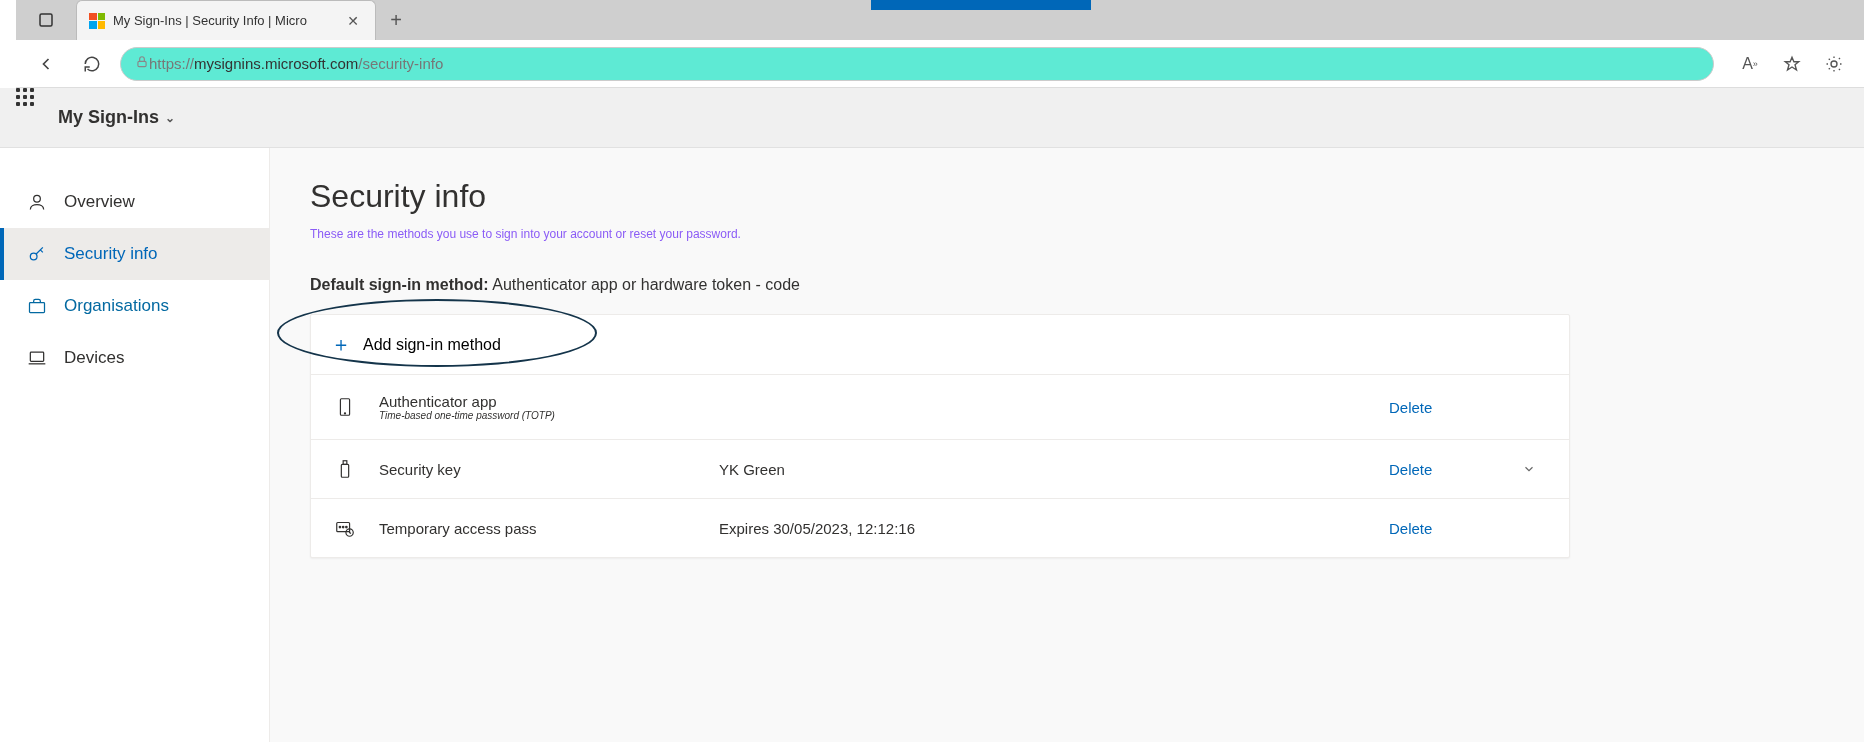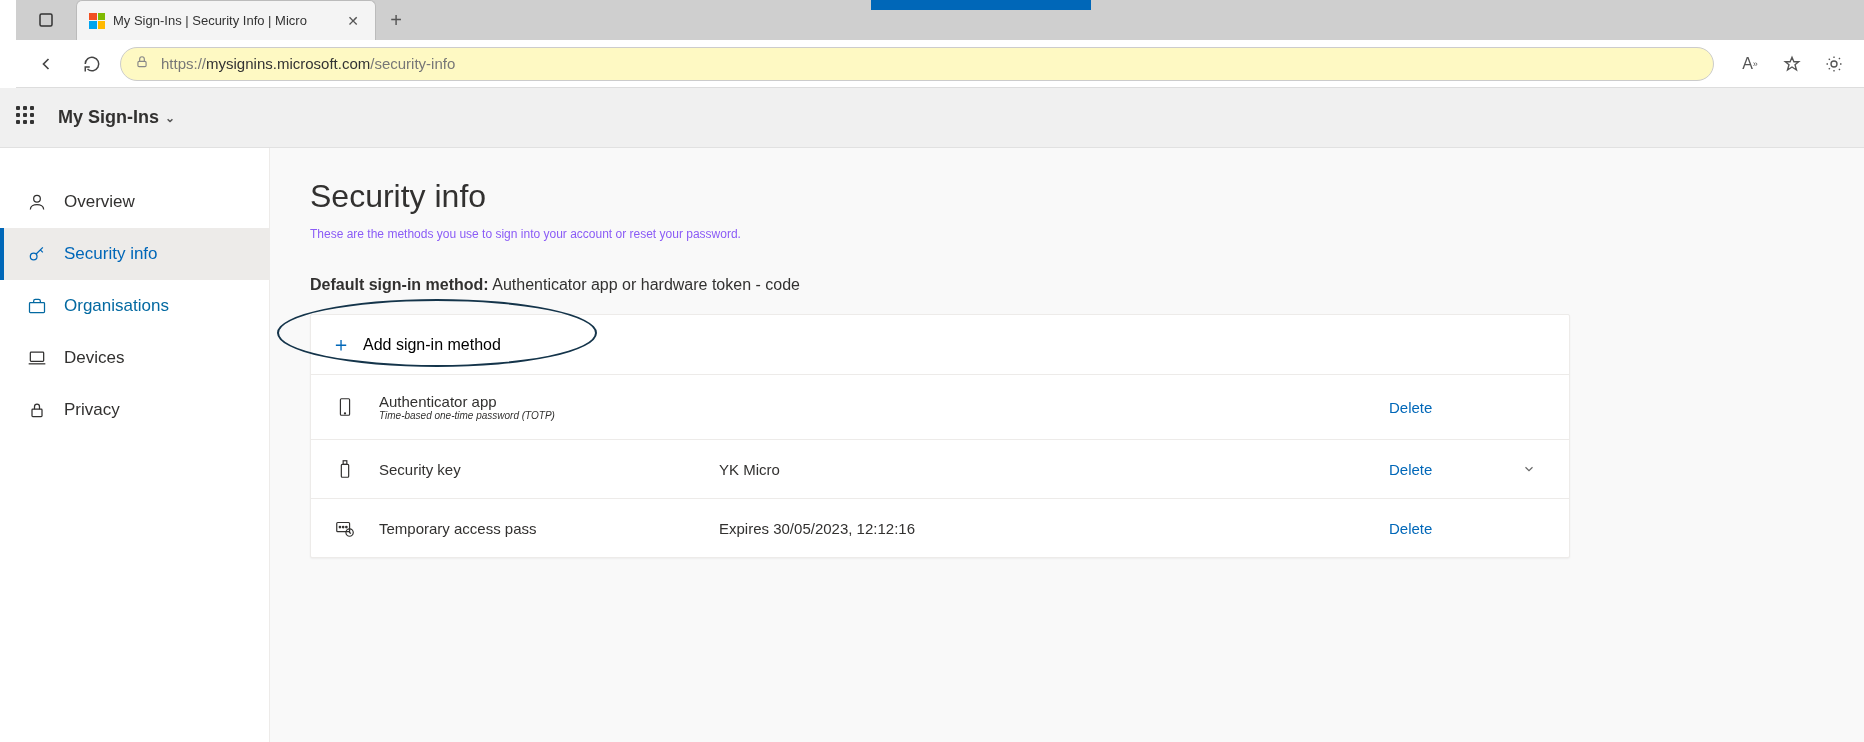--- a/index.html
+++ b/index.html
@@ -15,28 +15,28 @@
     .ms-logo span:nth-child(2){background:#7fba00;}
     .ms-logo span:nth-child(3){background:#00a4ef;}
     .ms-logo span:nth-child(4){background:#ffb900;}
     .tab-title { font-size: 13px; color:#333; white-space:nowrap; overflow:hidden; text-overflow:ellipsis; max-width:210px;}
     .tab-close { color:#555; font-size:14px; cursor:pointer; padding:2px 4px; margin-left: auto; }
     .tab-new { width:40px; display:flex; align-items:center; justify-content:center; color:#555; font-size:20px; cursor:pointer; }
     .blue-bar { position:absolute; top:0; left:855px; width:220px; height:10px; background:#0067b8; }
 
     .addr-bar { display:flex; align-items:center; height:48px; background:#ffffff; padding:0 12px; gap:10px; border-bottom:1px solid #ddd; }
     .addr-btn { width:36px; height:36px; display:flex; align-items:center; justify-content:center; color:#555; border-radius:4px; cursor:pointer;}
-    .addr-field { flex:1; display:flex; align-items:center; height:34px; border:1px solid #ccc; border-radius:17px; padding:0 14px; gap:12px; background:#fef9c3; }
+    .addr-field { flex:1; display:flex; align-items:center; height:34px; border:1px solid #ccc; border-radius:17px; padding:0 14px; background:#5eead4; }
     .addr-lock { color:#777; font-size:14px; }
     .addr-url { color:#777; font-size:15px; }
     .addr-url .host { color:#333; }
     .addr-right { display:flex; gap:6px; align-items:center; margin-left: 8px; }
 
     
-    .app-header { height:60px; background:#f0f0f0; display:flex; align-items:center; padding:0 16px; gap:18px; border-bottom:1px solid #e1e1e1; }
+    .app-header { height:60px; background:#f0f0f0; display:flex; padding:0 16px; gap:18px; border-bottom:1px solid #e1e1e1; }
     .waffle { width:24px; height:24px; display:grid; grid-template-columns:repeat(3,4px); grid-template-rows:repeat(3,4px); gap:3px; cursor:pointer; }
     .waffle span { background:#333; border-radius:1px; }
     .app-title { font-size:18px; color:#323130; font-weight:600; display:flex; align-items:center; gap:6px; cursor:pointer;}
     .chev { font-size:12px; color:#555; }
 
     
     .workspace { display:flex; height: calc(742px - 40px - 48px - 60px); }
     .sidebar { width:270px; background:#ffffff; border-right:1px solid #edebe9; padding-top:28px; }
     .nav-item { display:flex; align-items:center; height:52px; padding:0 22px; gap:16px; color:#323130; font-size:17px; cursor:pointer; border-left:4px solid transparent; }
     .nav-item.active { background:#edebe9; color:#0067b8; border-left:4px solid #0067b8; font-weight:400; }
@@ -179,29 +179,20 @@
     </div>
     <div class="nav-item">
       <span class="nav-icon">
         <svg viewBox="0 0 24 24">
             <rect x="4" y="5" width="16" height="11" rx="1"></rect>
             <path d="M2 19h20"></path>
           </svg>
       </span>
       <span>Devices</span>
     </div>
-    <div class="nav-item">
-      <span class="nav-icon">
-        <svg viewBox="0 0 24 24">
-            <rect x="6" y="11" width="12" height="9" rx="1"></rect>
-            <path d="M9 11V8a3 3 0 0 1 6 0v3"></path>
-          </svg>
-      </span>
-      <span>Privacy</span>
-    </div>
   </div>
 
   <div class="main">
     <div class="main-inner">
       <h1 class="page-title">Security info</h1>
       <p class="page-sub">These are the methods you use to sign into your account or reset your password.</p>
       <p class="default-line">
         <span class="lbl">Default sign-in method:</span>
         <span>Authenticator app or hardware token - code</span>
       </p>
@@ -232,21 +223,21 @@
         <div class="method-row">
           <span class="method-icon">
             <svg viewBox="0 0 24 24">
                 <rect x="8" y="7" width="8" height="14" rx="1"></rect>
                 <rect x="10" y="3" width="4" height="4"></rect>
               </svg>
           </span>
           <div class="method-name">
             <div>Security key</div>
           </div>
-          <div class="method-detail">YK Micro</div>
+          <div class="method-detail">YK Green</div>
           <div class="method-action">Delete</div>
           <div class="method-expand">
             <svg width="14" height="14" viewBox="0 0 24 24" fill="none" stroke="#666" stroke-width="2">
                 <path d="M6 9l6 6 6-6"></path>
               </svg>
           </div>
         </div>
 
         <div class="method-row">
           <span class="method-icon">

